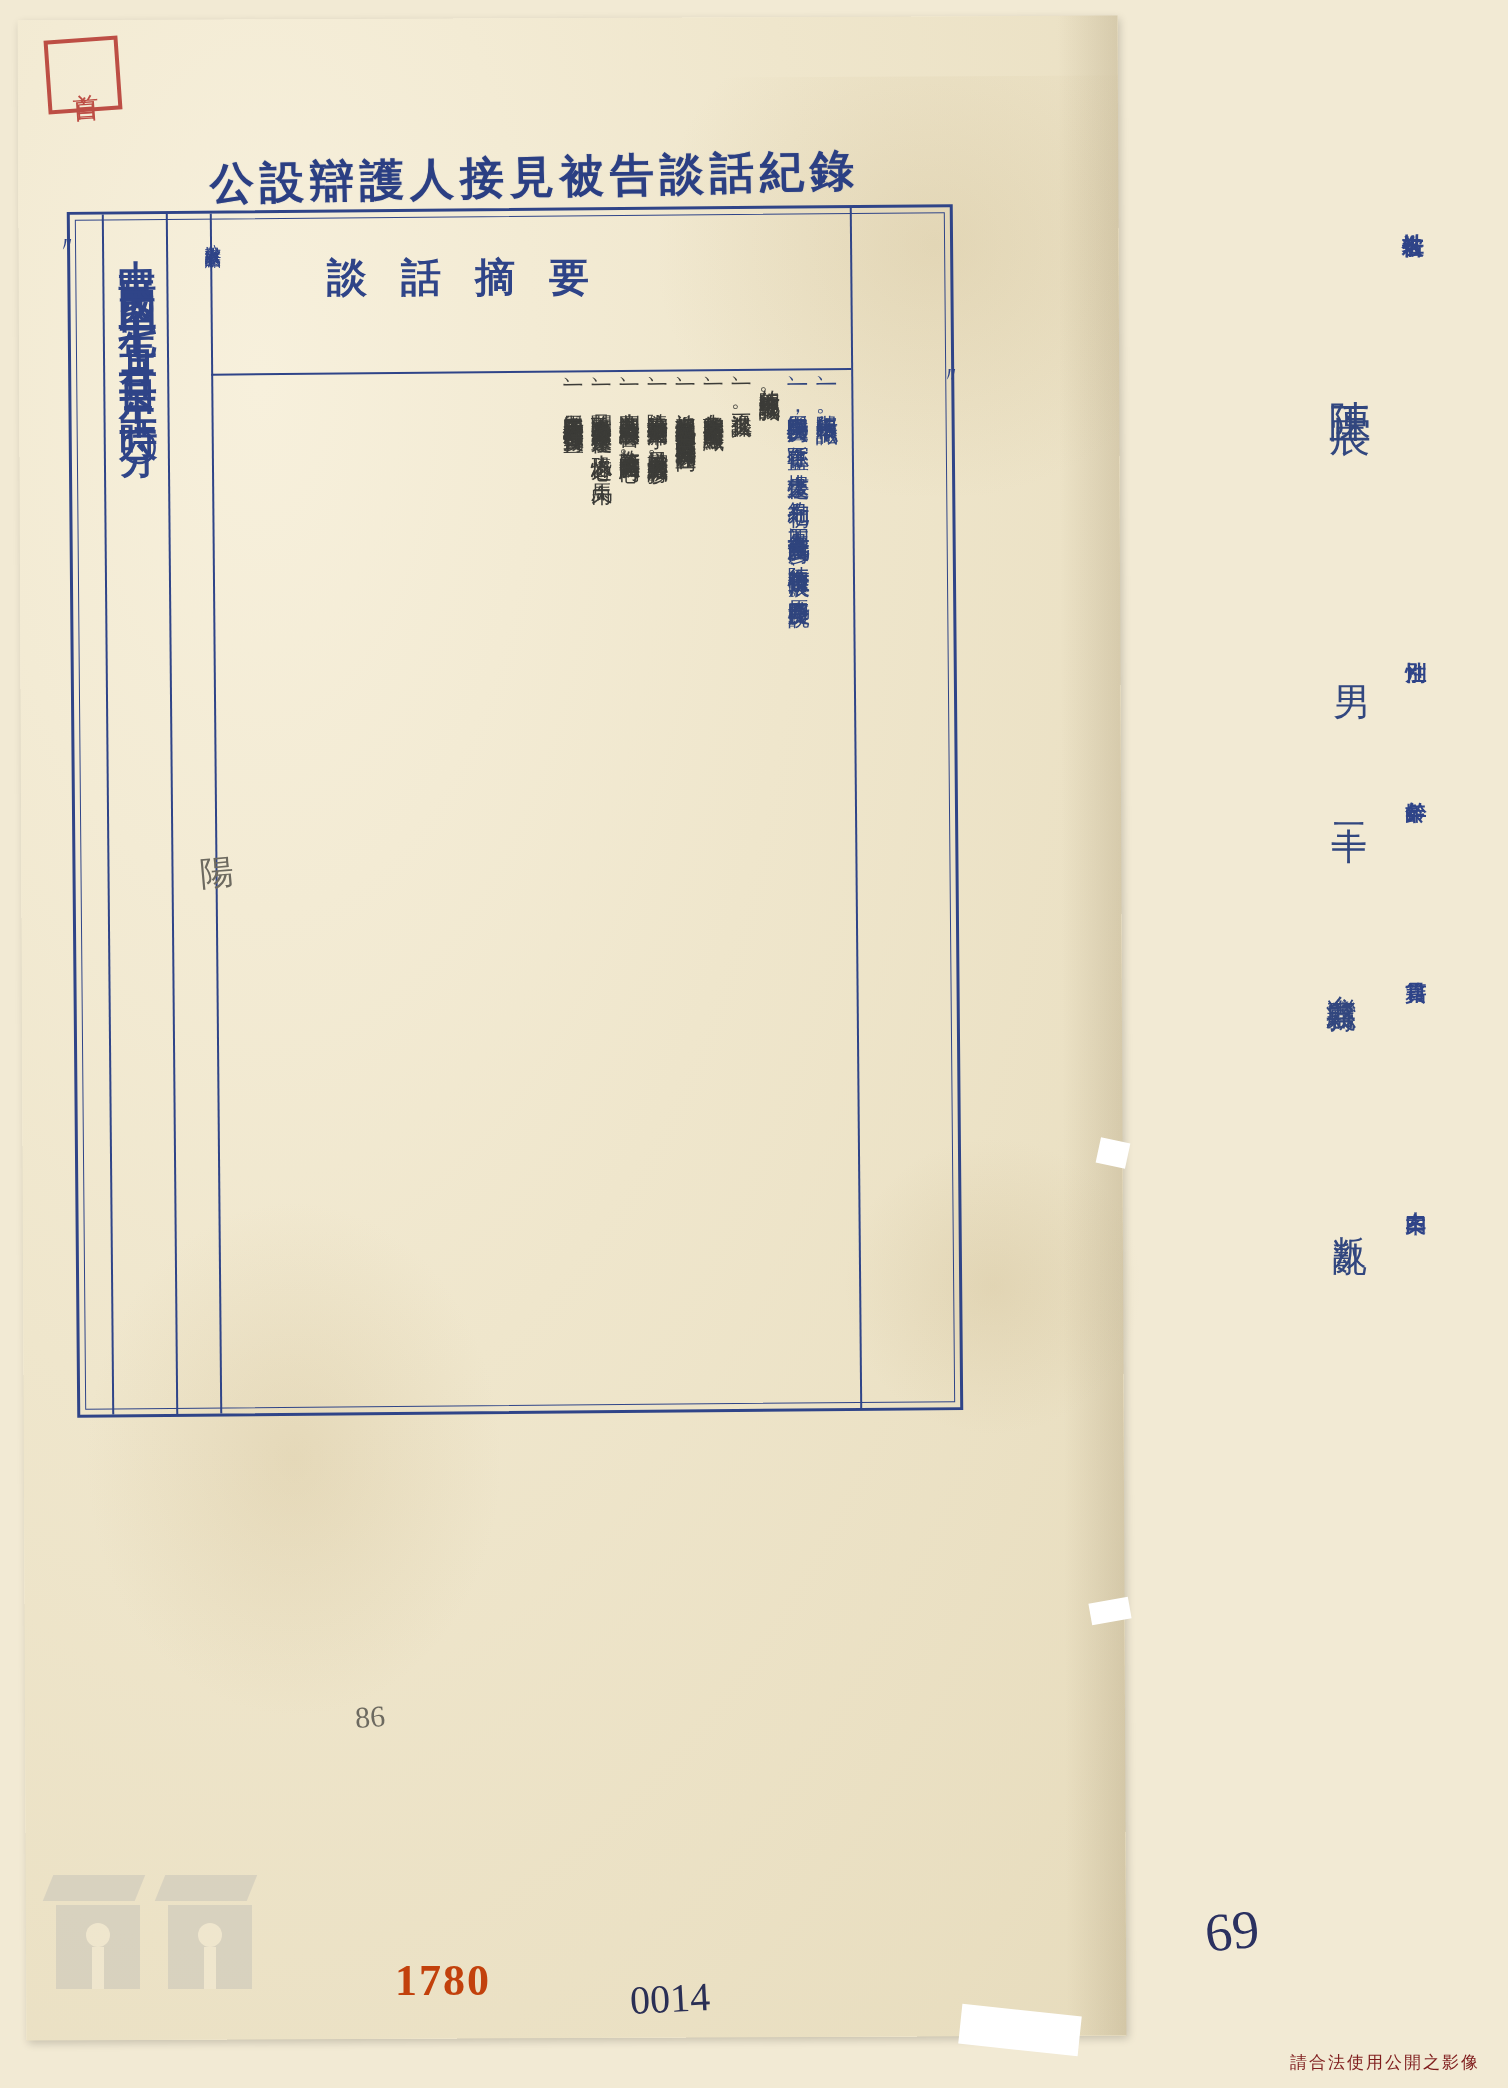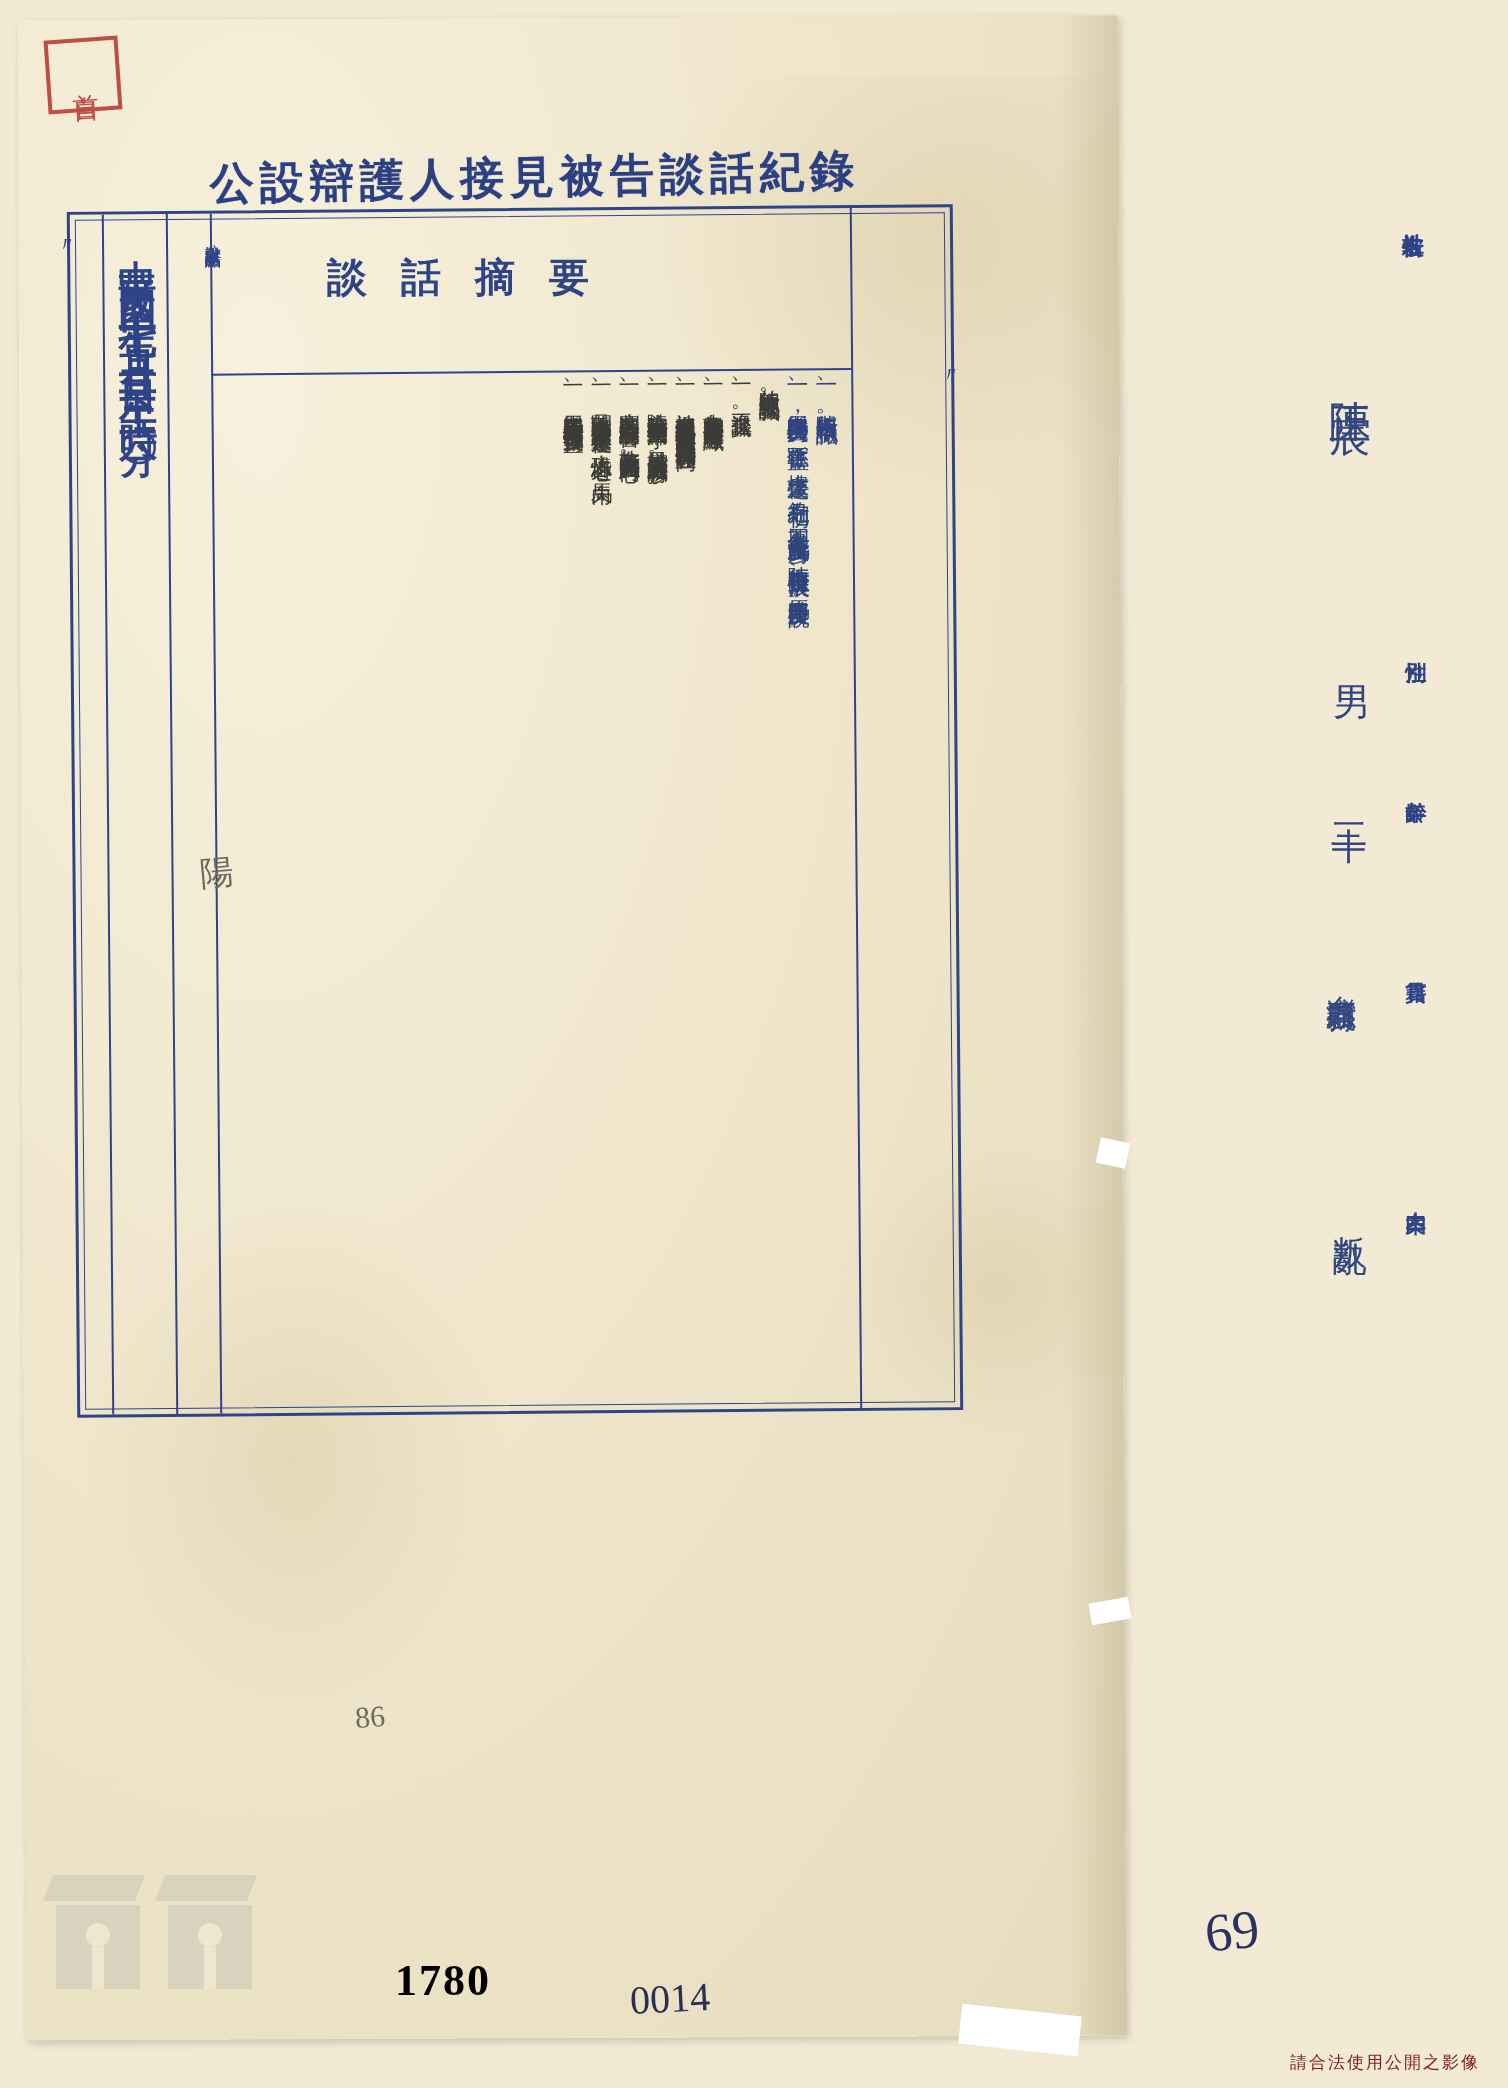--- a/index.html
+++ b/index.html
@@ -248,21 +248,21 @@
   }
 
   
   .footer-number {
     position: absolute;
     left: 395px;
     top: 1955px;
     font-family: "Liberation Serif", serif;
     font-size: 44px;
     font-weight: bold;
-    color: #000000;
+    color: #c2410c;
     letter-spacing: 2px;
   }
   .footer-number2 {
     position: absolute;
     left: 630px;
     top: 1975px;
     font-family: "Liberation Serif", serif;
     font-size: 40px;
     color: #2a2f55;
     transform: rotate(-3deg);

